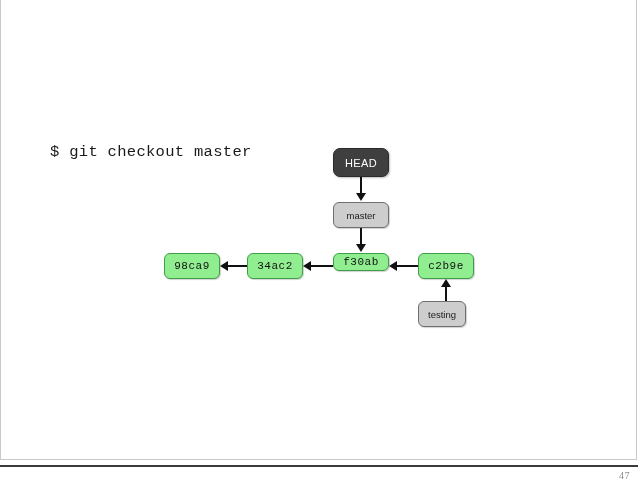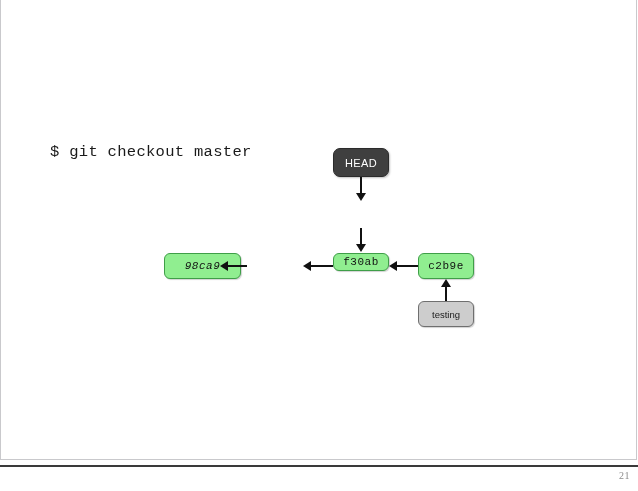--- a/index.html
+++ b/index.html
@@ -130,49 +130,55 @@
 
   <div class="command">$ git checkout master</div>
 
   <div class="node node-head" style="left:333px; top:148px; width:56px; height:29px;">
     <span>HEAD</span>
   </div>
 
   <div class="arrow-shaft" style="left:360px; top:177px; width:2px; height:17px;"></div>
   <div class="arrow-head down" style="left:356px; top:193px;"></div>
 
+  <div class="node node-branch" style="left:333px; top:202px; width:56px; height:26px;">
+    <span>master</span>
+  </div>
 
   <div class="arrow-shaft" style="left:360px; top:228px; width:2px; height:17px;"></div>
   <div class="arrow-head down" style="left:356px; top:244px;"></div>
 
-  <div class="node node-commit" style="left:164px; top:253px; width:77px; height:26px;font-style:italic;">
+  <div class="node node-commit" style="left:164px; top:253px; width:56px; height:26px;">
     <span>98ca9</span>
   </div>
 
   <div class="arrow-shaft" style="left:228px; top:265px; width:19px; height:2px;"></div>
   <div class="arrow-head left" style="left:220px; top:261px;"></div>
 
+  <div class="node node-commit" style="left:247px; top:253px; width:56px; height:26px;">
+    <span>34ac2</span>
+  </div>
 
   <div class="arrow-shaft" style="left:311px; top:265px; width:22px; height:2px;"></div>
   <div class="arrow-head left" style="left:303px; top:261px;"></div>
 
   <div class="node node-commit" style="left:333px; top:253px; width:56px; height:18px;">
     <span>f30ab</span>
   </div>
 
   <div class="arrow-shaft" style="left:397px; top:265px; width:21px; height:2px;"></div>
   <div class="arrow-head left" style="left:389px; top:261px;"></div>
 
   <div class="node node-commit" style="left:418px; top:253px; width:56px; height:26px;border-radius:6px;">
     <span>c2b9e</span>
   </div>
 
   <div class="arrow-shaft" style="left:445px; top:287px; width:2px; height:16px;"></div>
   <div class="arrow-head up" style="left:441px; top:279px;"></div>
 
-  <div class="node node-branch" style="left:418px; top:301px; width:56px; height:26px;">
+  <div class="node node-branch" style="left:418px; top:301px; width:48px; height:26px;">
     <span>testing</span>
   </div>
 
   <div class="bottom-rule"></div>
-  <div class="page-number">21</div>
+  <div class="page-number">47</div>
 
 </div>
 
 </body></html>

